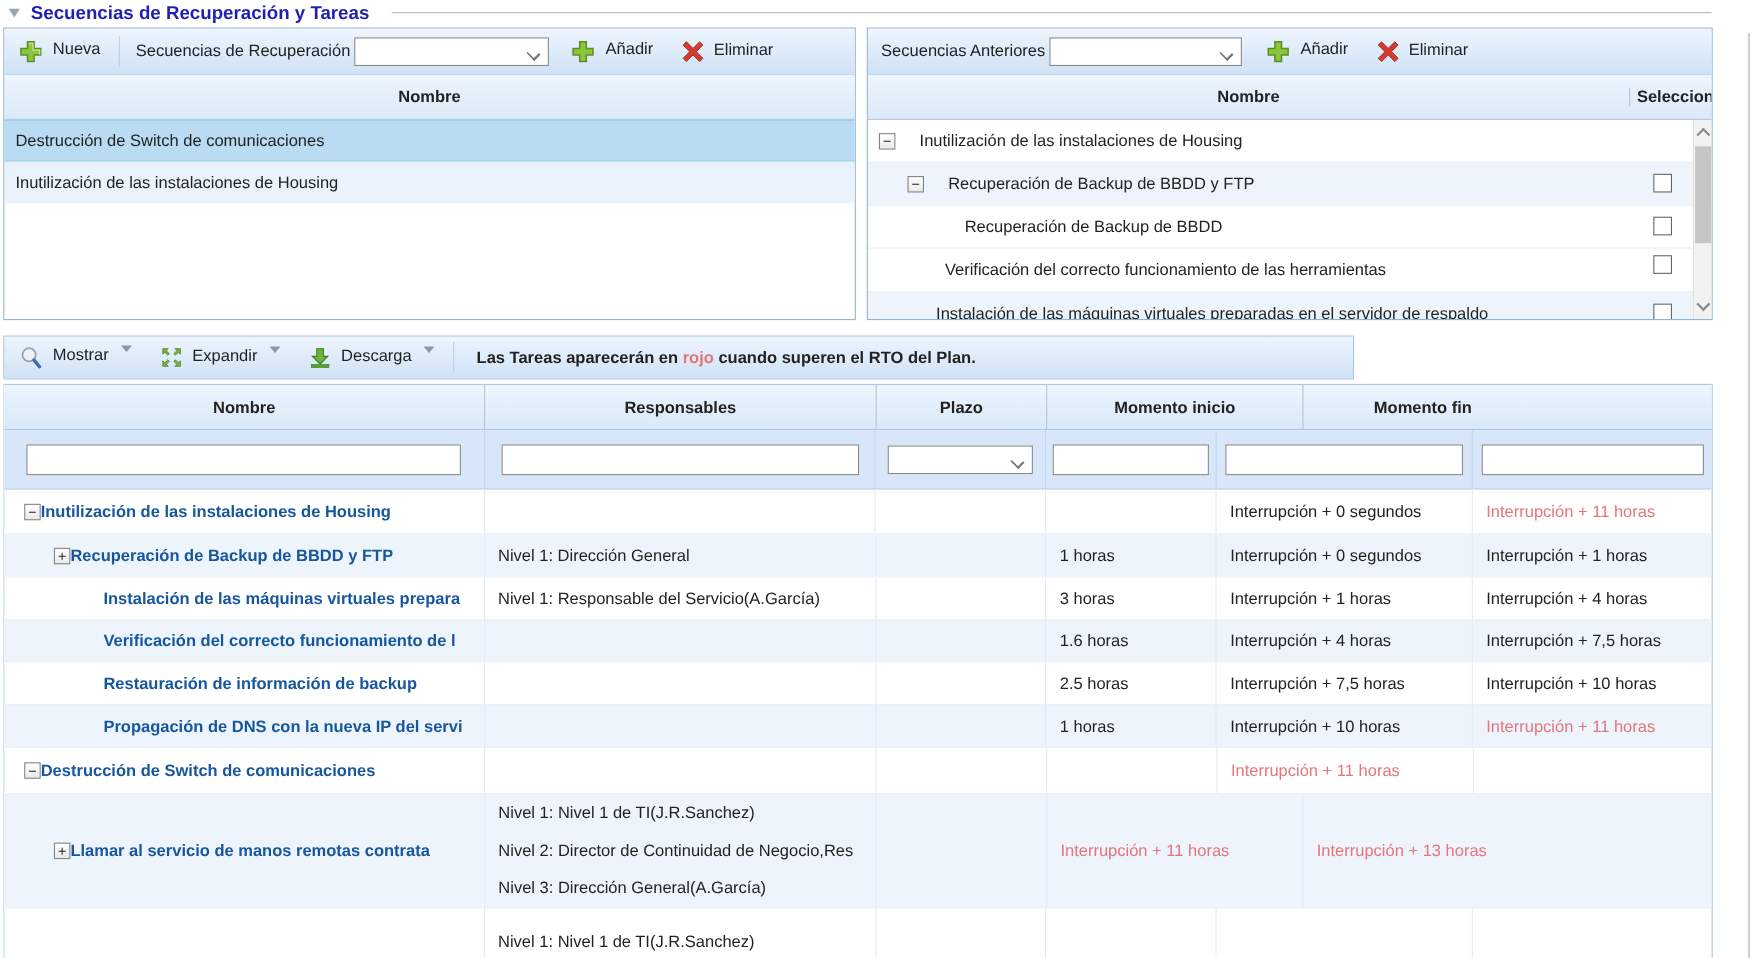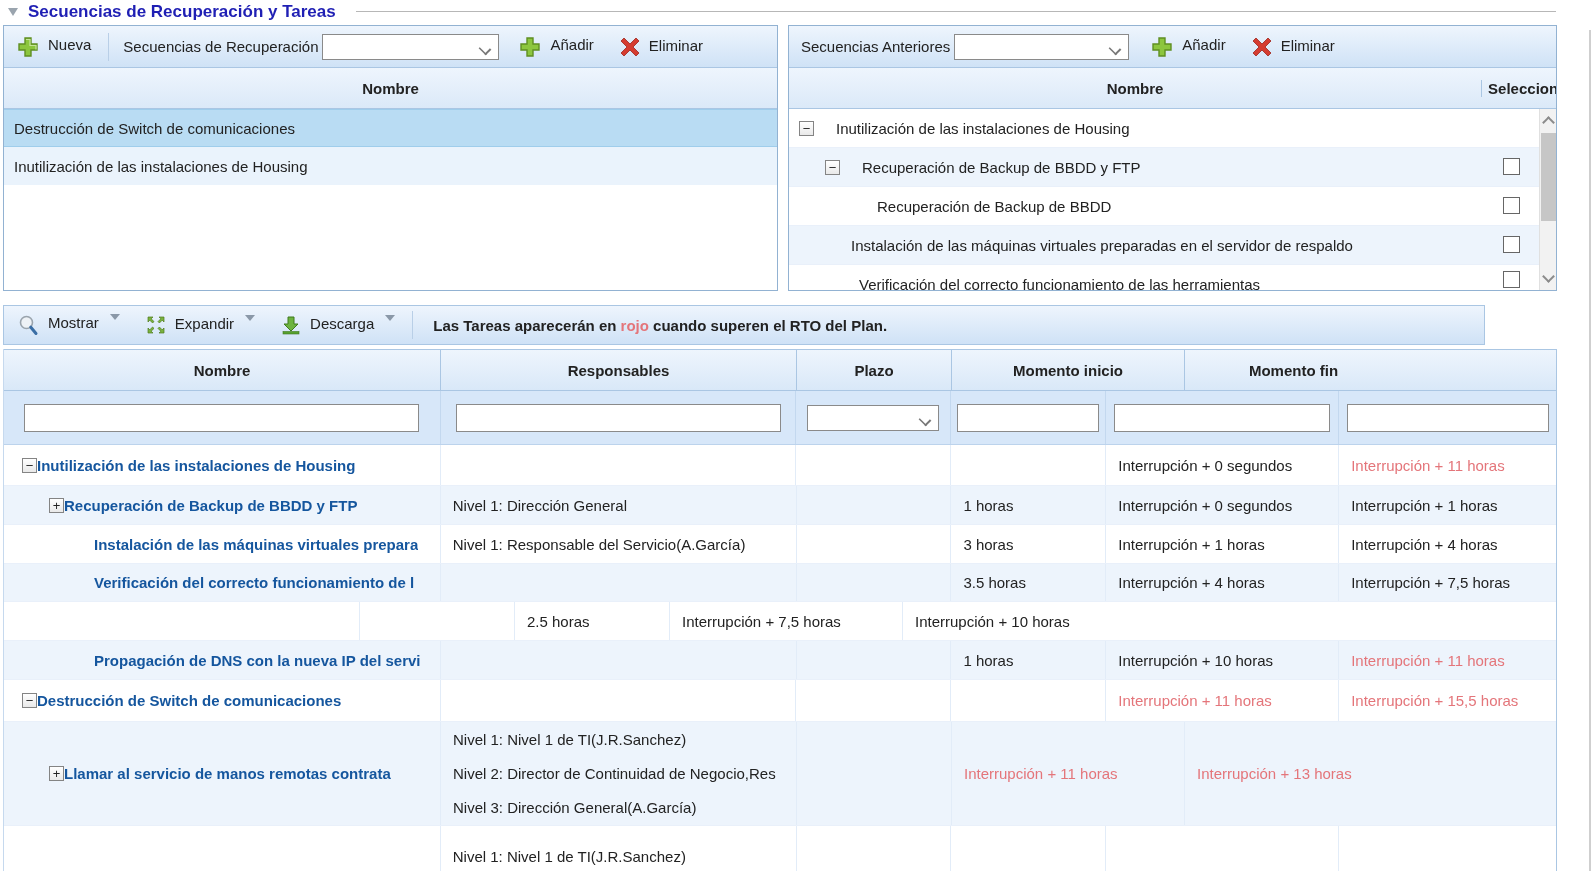--- a/index.html
+++ b/index.html
@@ -60,21 +60,21 @@
   
   .sbar{position:absolute;right:0;top:0;bottom:0;width:17px;background:#f2f2f2;border-left:1px solid #e0e0e0;box-sizing:border-box;}
   .sbar .arrow{position:absolute;left:0;width:17px;height:22px;}
   .sbar .arrow span{position:absolute;left:4px;width:7px;height:7px;border-left:2px solid #8b8b8b;border-top:2px solid #8b8b8b;}
   .sbar .up span{top:9px;transform:rotate(45deg);}
   .sbar .down{bottom:0;}
   .sbar .down span{top:4px;transform:rotate(225deg);}
   .sbar .thumb{position:absolute;left:1px;top:24px;width:15px;height:88px;background:#c6c6c6;cursor:pointer;}
 
   
-  #tasks-toolbar{position:absolute;left:3px;top:305px;width:1482px;height:40px;background:linear-gradient(#eef5fd,#cfe2f6);
+  #tasks-toolbar{position:absolute;left:3px;top:305px;width:1228px;height:40px;background:linear-gradient(#eef5fd,#cfe2f6);
       border:1px solid #aac6e3;box-sizing:border-box;display:flex;align-items:center;}
   #rto-message{margin-left:16px;font-weight:bold;}
 
   #tasks-table{position:absolute;left:3px;top:349px;width:1554px;bottom:0;box-sizing:border-box;border-left:1px solid #c6d9ee;border-right:1px solid #aac6e3;}
   .thead{display:flex;height:42px;background:linear-gradient(#eef5fd,#d9e8f8);border-top:1px solid #aac6e3;border-bottom:1px solid #aac6e3;box-sizing:border-box;}
   .thead .th{display:flex;align-items:center;justify-content:center;font-weight:bold;border-right:1px solid #aac6e3;box-sizing:border-box;}
   .filter-row{display:flex;height:54px;background:#d7e7f9;border-bottom:1px solid #bcd3ec;box-sizing:border-box;}
   .filter-cell{display:flex;align-items:center;justify-content:center;border-right:1px solid #c3d8ef;box-sizing:border-box;}
   .filter-cell input{height:28px;border:1px solid #8a8a8a;background:#fff;box-sizing:border-box;font-family:inherit;font-size:14px;padding:0 4px;}
 
@@ -176,29 +176,29 @@
         <div class="cbwrap">
             <div class="cbx"></div>
           </div>
       </div>
       <div class="tree-row rowline">
         <span style="margin-left:88px;">Recuperación de Backup de BBDD</span>
         <div class="cbwrap">
             <div class="cbx"></div>
           </div>
       </div>
+      <div class="tree-row rowline" style="height:40px;">
+        <span style="margin-left:70px;">Verificación del correcto funcionamiento de las herramientas</span>
+        <div class="cbwrap" style="margin-top:-14px;">
+            <div class="cbx"></div>
+          </div>
+      </div>
       <div class="tree-row alt rowline">
         <span style="margin-left:62px;">Instalación de las máquinas virtuales preparadas en el servidor de respaldo</span>
         <div class="cbwrap">
-            <div class="cbx"></div>
-          </div>
-      </div>
-      <div class="tree-row rowline" style="height:40px;">
-        <span style="margin-left:70px;">Verificación del correcto funcionamiento de las herramientas</span>
-        <div class="cbwrap" style="margin-top:-14px;">
             <div class="cbx"></div>
           </div>
       </div>
       <div class="sbar">
         <div class="arrow up">
             <span></span>
           </div>
         <div class="thumb"></div>
         <div class="arrow down">
             <span></span>
@@ -330,31 +330,34 @@
           </div>
       </div>
 
       <div class="trow alt rowline" style="height:38px;">
         <div class="td name-cell ind2-noexp c0">
           <span class="blue-name">Verificación del correcto funcionamiento de l</span>
         </div>
         <div class="td resp c1"></div>
         <div class="td c2"></div>
         <div class="td plazo c3">
-            <span>3.5 horas</span>
+            <span>1.6 horas</span>
           </div>
         <div class="td mom c4">
             <span>Interrupción + 4 horas</span>
           </div>
         <div class="td mom c5" style="border-right:none;">
             <span>Interrupción + 7,5 horas</span>
           </div>
       </div>
 
       <div class="trow rowline" style="height:39px;">
+        <div class="td name-cell ind2-noexp c0">
+          <span class="blue-name">Restauración de información de backup</span>
+        </div>
         <div class="td resp c1"></div>
         <div class="td c2"></div>
         <div class="td plazo c3">
             <span>2.5 horas</span>
           </div>
         <div class="td mom c4">
             <span>Interrupción + 7,5 horas</span>
           </div>
         <div class="td mom c5" style="border-right:none;">
             <span>Interrupción + 10 horas</span>
@@ -381,23 +384,20 @@
       <div class="trow rowline" style="height:42px;">
         <div class="td name-cell ind1 c0">
           <div class="expbox">−</div>
           <span class="blue-name">Destrucción de Switch de comunicaciones</span>
         </div>
         <div class="td resp c1"></div>
         <div class="td c2"></div>
         <div class="td plazo c3"></div>
         <div class="td mom c4 red">
             <span>Interrupción + 11 horas</span>
-          </div>
-        <div class="td mom c5 red" style="border-right:none;">
-            <span>Interrupción + 15,5 horas</span>
           </div>
       </div>
 
       <div class="trow alt rowline" style="height:104px;">
         <div class="td name-cell ind2 c0">
           <div class="expbox">+</div>
           <span class="blue-name">Llamar al servicio de manos remotas contrata</span>
         </div>
         <div class="td c1" style="padding-left:0;">
           <div class="resp-multi" style="width:100%;">

